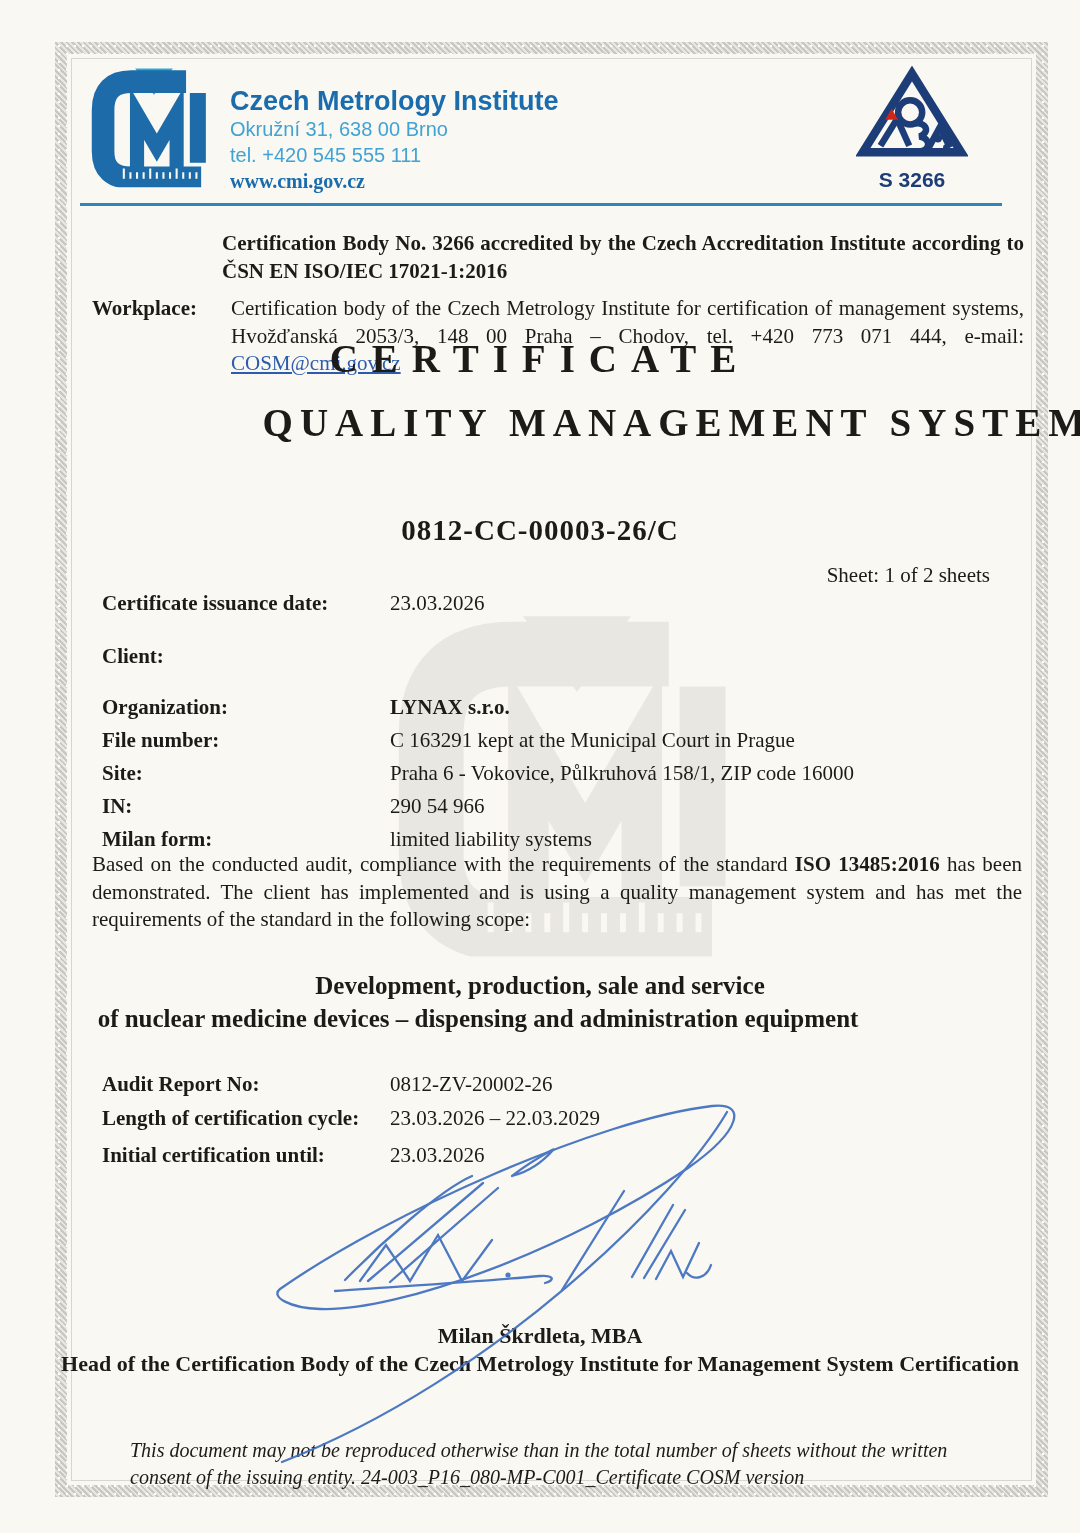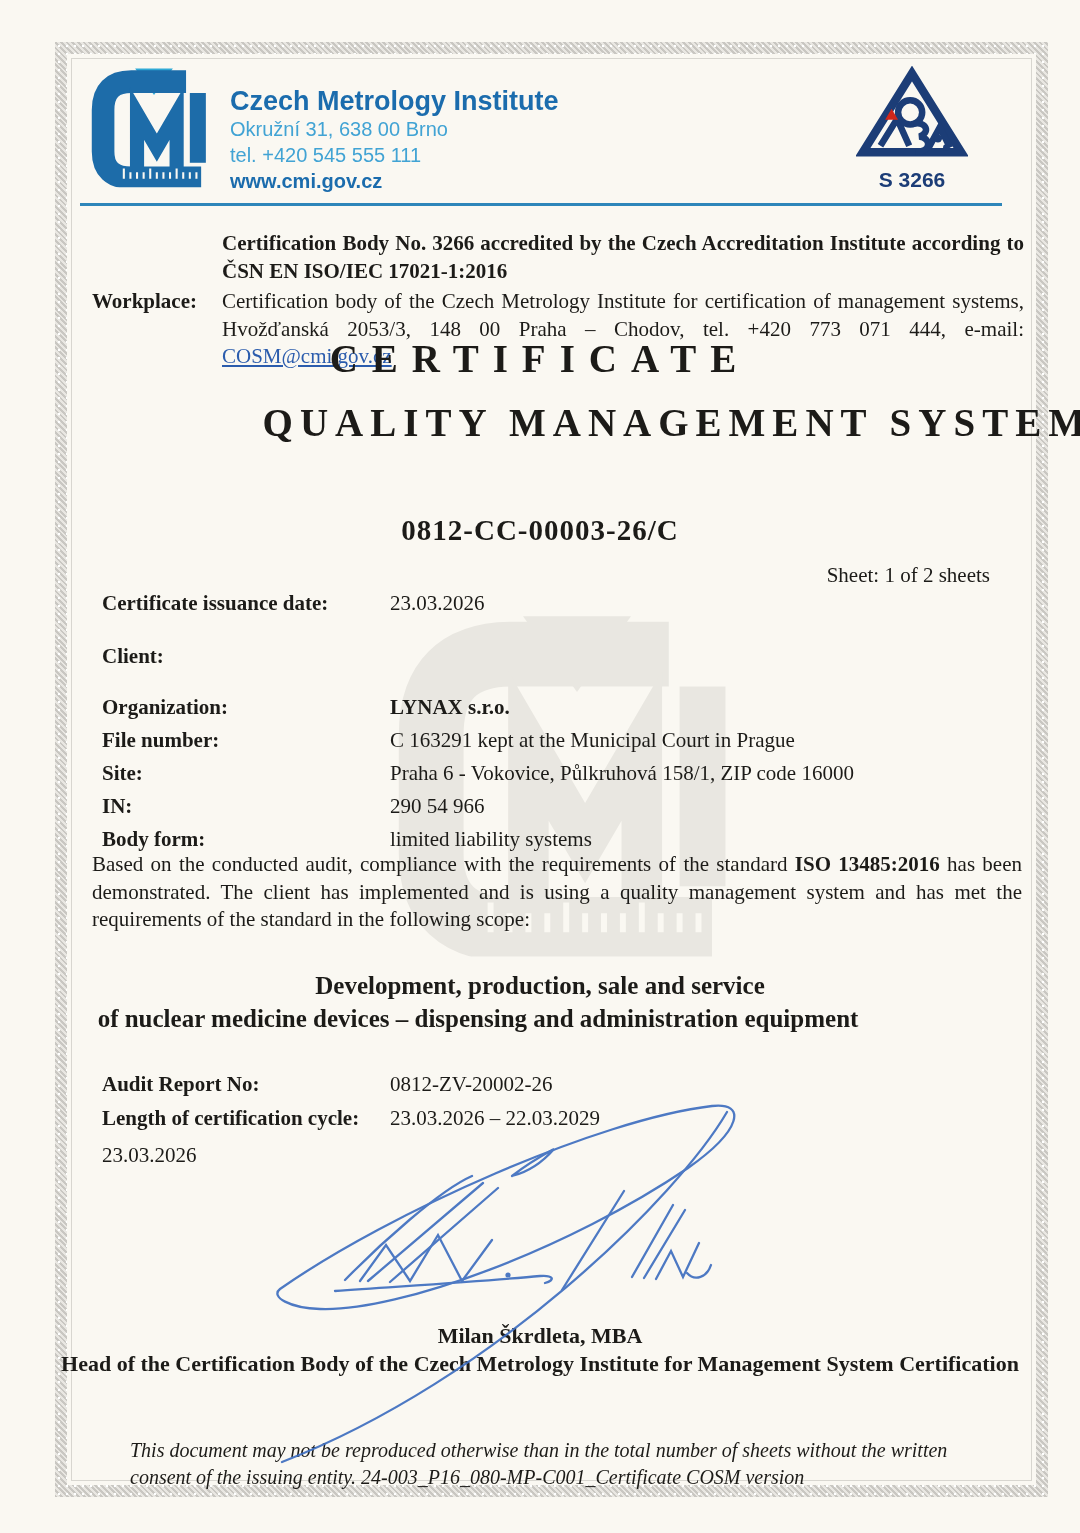--- a/index.html
+++ b/index.html
@@ -33,32 +33,32 @@
     position:absolute;left:388px;top:572px;width:378px;height:418px;
     color:#e9e7e1;
     --tri:#e9e7e1;
     --ticks:#faf8f2;
   }
   
   .hdr-logo{position:absolute;left:88px;top:62px;width:132px;height:128px;color:#1d6ca9;--tri:#2ea9d6;--ticks:#faf8f2;}
   .hdr-text{position:absolute;left:230px;top:86px;font-family:"Liberation Sans",sans-serif;}
   .hdr-name{font-size:27px;font-weight:bold;color:#1b6cad;line-height:30px;}
   .hdr-line{font-size:20px;color:#41a3d4;line-height:26px;}
-  .hdr-www{font-size:20px;font-weight:bold;color:#1b6cad;line-height:27px;}
+  .hdr-www{font-size:20px;font-weight:bold;color:#1b6cad;line-height:27px;font-family:Liberation Serif, serif;}
   .acc-logo{position:absolute;left:856px;top:66px;width:112px;height:102px;}
   .acc-code{position:absolute;left:846px;top:168px;width:132px;text-align:center;
     font-family:"Liberation Sans",sans-serif;font-weight:bold;font-size:21px;color:#1c3d77;}
   .hdr-rule{position:absolute;left:80px;top:203px;width:922px;height:3px;background:#2e86ba;}
   
   .acc-block{position:absolute;left:92px;top:230px;width:932px;font-size:21px;line-height:27.5px;}
   .acc-row{display:flex;}
   .acc-label{width:130px;flex:0 0 130px;font-weight:bold;}
   .acc-text{flex:1;text-align:justify;}
   .acc-bold{font-weight:bold;}
-  .acc-row + .acc-row{margin-top:3px;}
+  .acc-row + .acc-row{margin-top:10px;gap:9px;}
   a.email{color:#2b5cad;text-decoration:underline;cursor:pointer;}
   
   .title1{position:absolute;left:0;top:336px;width:1080px;text-align:center;
     font-size:39px;font-weight:bold;letter-spacing:14px;}
   .title2{position:absolute;left:12px;top:400px;width:1080px;text-align:right;
     font-size:39px;font-weight:bold;letter-spacing:7px;}
   .cert-no{position:absolute;left:0;top:478px;width:1080px;text-align:center;
     font-size:29px;font-weight:bold;letter-spacing:1px;margin-top:36px;}
   .sheet-note{position:absolute;right:90px;top:563px;font-size:21px;text-align:center;}
   
@@ -179,38 +179,39 @@
     </div>
     <div class="row" style="top:761px">
       <div class="lbl">Site:</div>
       <div class="val">Praha 6 - Vokovice, Půlkruhová 158/1, ZIP code 16000</div>
     </div>
     <div class="row" style="top:794px">
       <div class="lbl">IN:</div>
       <div class="val">290 54 966</div>
     </div>
     <div class="row" style="top:827px">
-      <div class="lbl">Body form:</div>
+      <div class="lbl">Milan form:</div>
       <div class="val">limited liability systems</div>
     </div>
 
     <div class="statement"><span>Based on the conducted audit, compliance with the requirements of the standard </span><b>ISO 13485:2016</b><span> has been demonstrated. The client has implemented and is using a quality management system and has met the requirements of the standard in the following scope:</span></div>
 
     <div class="scope1">Development, production, sale and service</div>
     <div class="scope2">of nuclear medicine devices – dispensing and administration equipment</div>
 
     <div class="row" style="top:1072px">
       <div class="lbl">Audit Report No:</div>
       <div class="val">0812-ZV-20002-26</div>
     </div>
     <div class="row" style="top:1106px">
       <div class="lbl">Length of certification cycle:</div>
       <div class="val">23.03.2026 – 22.03.2029</div>
     </div>
     <div class="row" style="top:1143px">
+      <div class="lbl">Initial certification until:</div>
       <div class="val">23.03.2026</div>
     </div>
 
     <svg class="signature" viewBox="0 0 540 390" fill="none" stroke="#3f6fc0" stroke-width="2.3" stroke-linecap="round" opacity="0.92">
       <path d="M40 205 C 150 128, 360 35, 472 22 C 507 18, 502 46, 448 84 C 330 164, 160 228, 80 225 C 50 224, 30 213, 40 205"></path>
       <path d="M272 92 C 290 78, 305 70, 314 65 C 301 80, 288 88, 272 92"></path>
       <path d="M105 196 C 140 160, 200 106, 232 92"></path>
       <path d="M128 197 L 243 99"></path>
       <path d="M150 198 L 258 104"></path>
       <path d="M120 197 L 146 161 L 170 197 L 198 151 L 222 197 L 252 156"></path>

